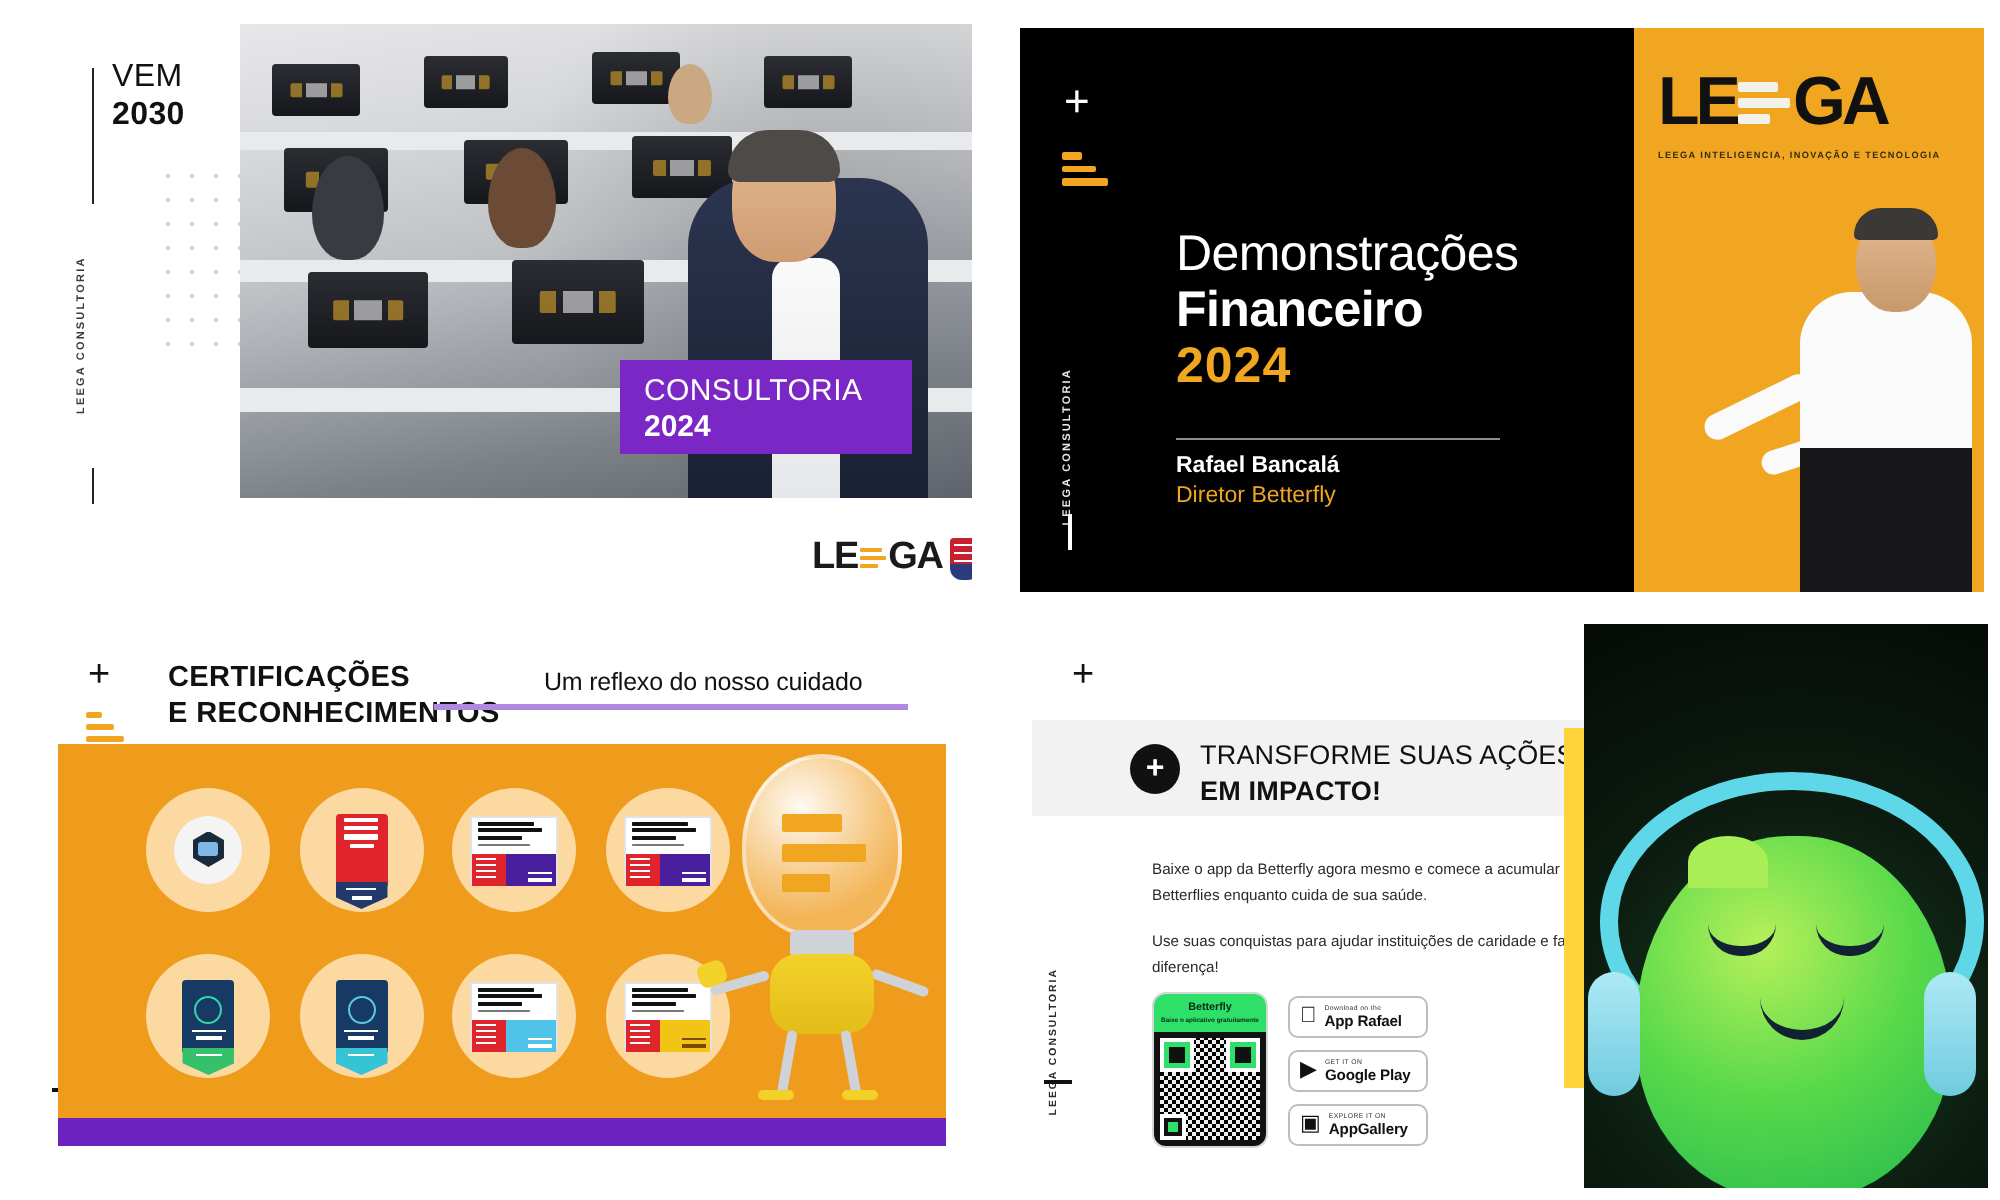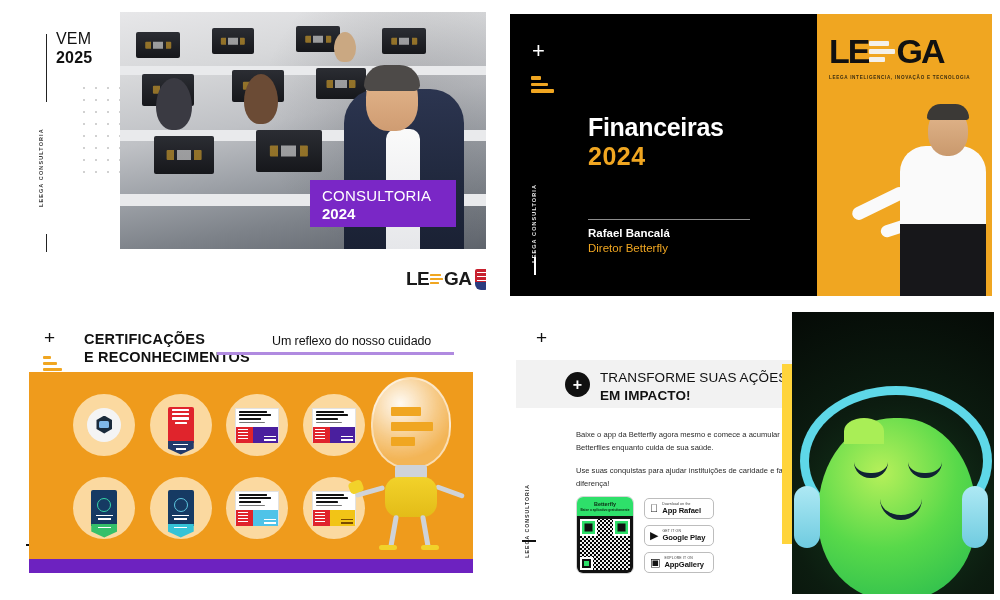--- a/index.html
+++ b/index.html
@@ -223,21 +223,21 @@
 </head>
 <body>
 
 <div class="grid">
 
   <div class="slide" id="s1">
     <div class="s1-vline"></div>
     <div class="s1-vline2"></div>
     <div class="s1-vem">
       <span>VEM</span>
-      <b>2025</b>
+      <b>2030</b>
     </div>
     <div class="s1-vert">LEEGA CONSULTORIA</div>
     <div class="s1-dots"></div>
 
     <div class="s1-photo">
       <div class="ph-desk" style="left:0;top:54px;width:100%;height:9px"></div>
       <div class="ph-desk" style="left:0;top:118px;width:100%;height:11px"></div>
       <div class="ph-desk" style="left:0;top:182px;width:100%;height:12px"></div>
       <div class="ph-mon" style="left:16px;top:20px;width:44px;height:26px"></div>
       <div class="ph-mon" style="left:92px;top:16px;width:42px;height:26px"></div>
@@ -281,21 +281,22 @@
     <div class="s2-plus">+</div>
     <div class="s2-bars">
         <i></i>
         <i></i>
         <i></i>
       </div>
     <div class="s2-vert">LEEGA CONSULTORIA</div>
     <div class="s2-vline"></div>
 
     <div class="s2-title">
-      <div class="t2">Financeiras</div>
+      <div class="t1">Demonstrações</div>
+      <div class="t2">Financeiro</div>
       <div class="t3">2024</div>
     </div>
     <div class="s2-rule"></div>
     <div class="s2-name">Rafael Bancalá</div>
     <div class="s2-role">Diretor Betterfly</div>
 
     <div class="s2-right">
       <div class="s2-wall-logo">
         <div class="s2-wl-text">
           <span>LE</span>

